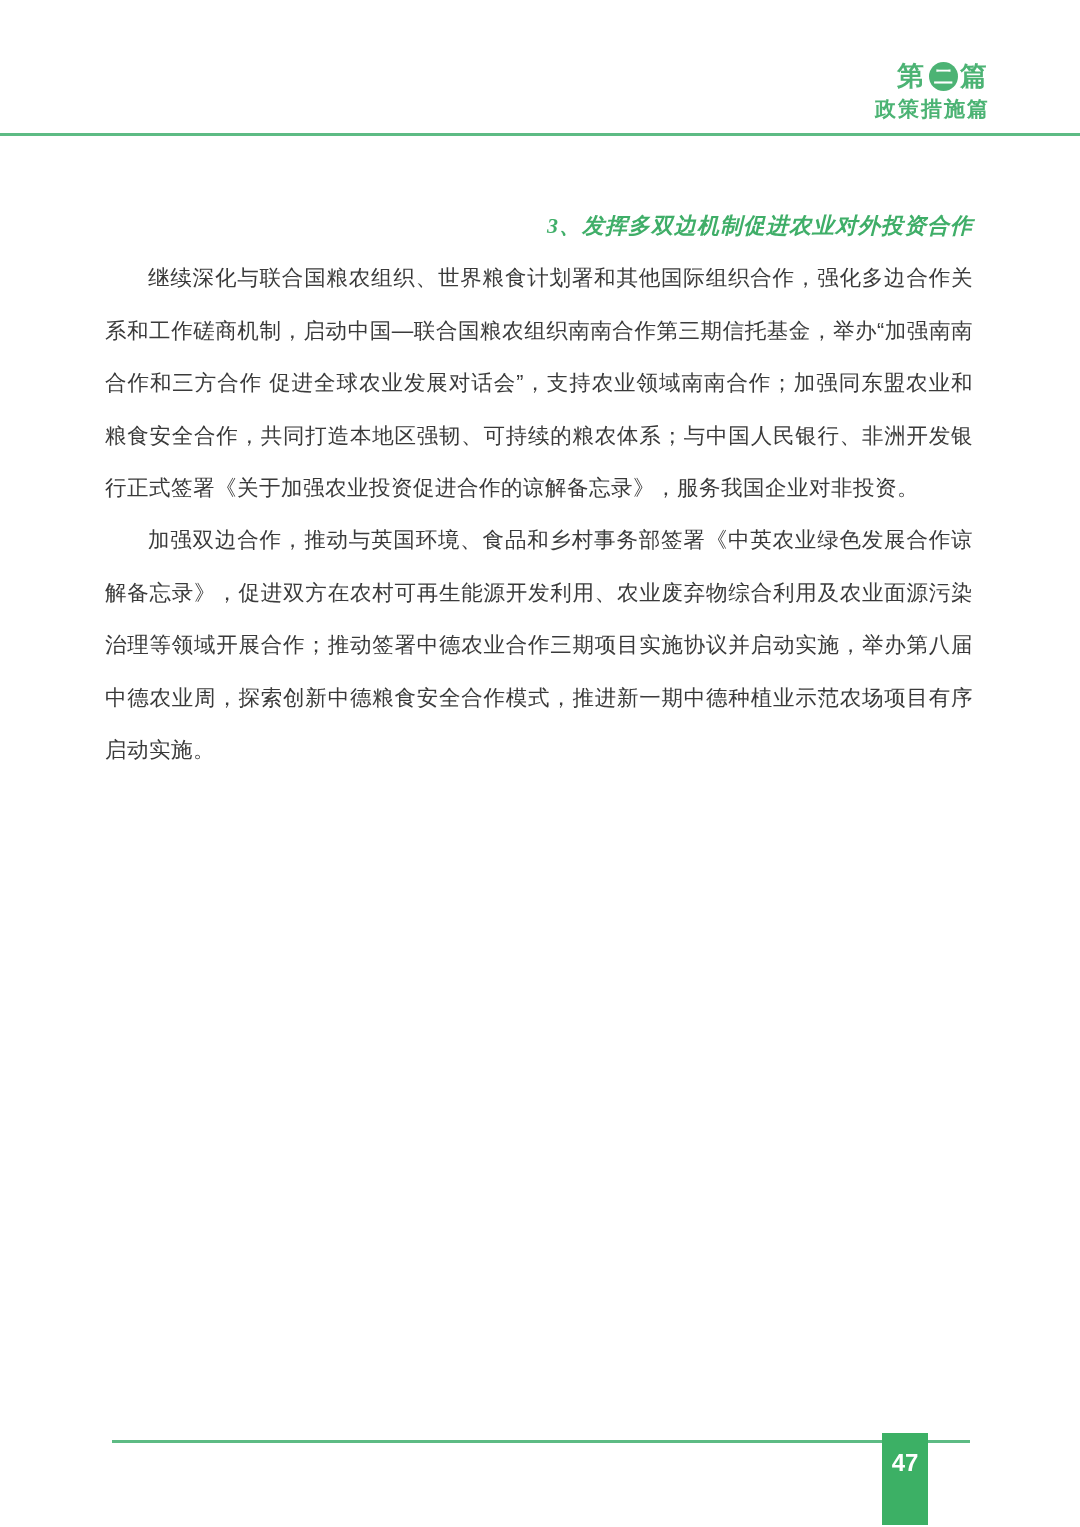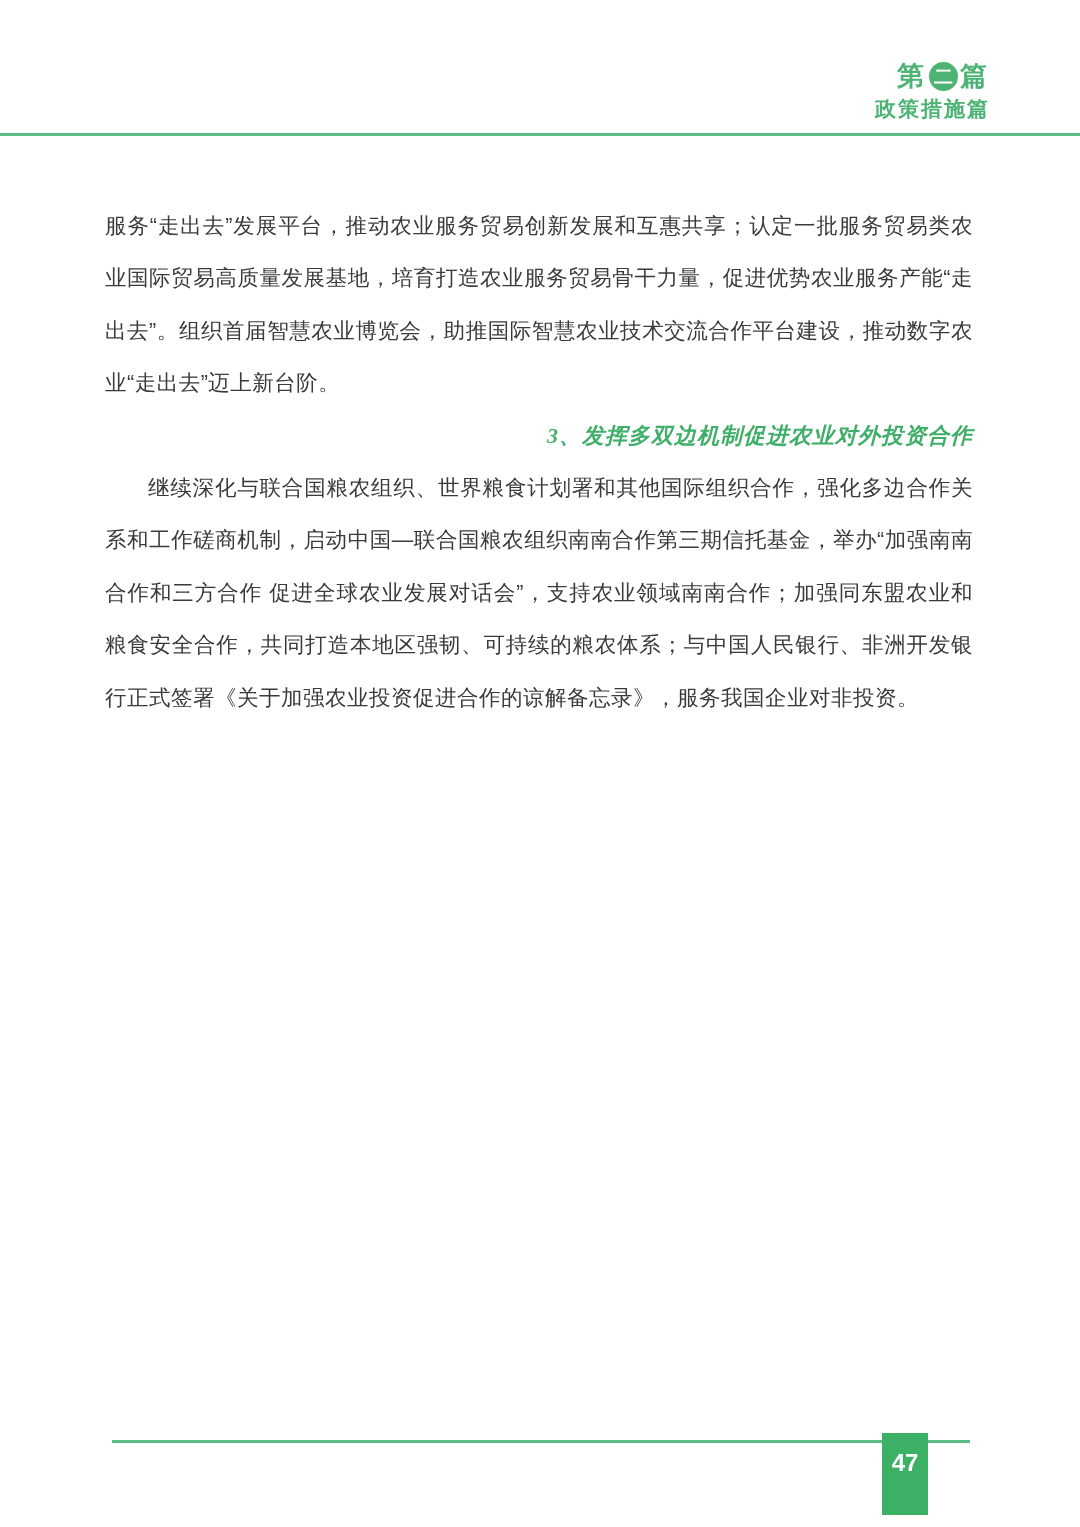--- a/index.html
+++ b/index.html
@@ -57,21 +57,21 @@
     font-family:"Liberation Serif","DejaVu Serif",serif;
     letter-spacing:1px;text-align:right;
   }
 
   
   .footer-rule{
     position:absolute;left:112px;top:1440px;width:858px;height:3px;
     background:var(--line-green);
   }
   .page-number-badge{
-    position:absolute;left:882px;top:1433px;width:46px;height:82px;
+    position:absolute;left:882px;top:1433px;width:46px;height:92px;
     background:var(--box-green);
     display:flex;justify-content:center;align-items:flex-start;
     padding-top:0;box-sizing:border-box;
   }
   .page-number-badge span{
     color:#ffffff;font-size:24px;font-weight:bold;
     margin-top:16px;font-family:"Liberation Sans",sans-serif;
   }
 </style>
 </head>
@@ -86,23 +86,23 @@
         <span>二</span>
       </span>
       <span>篇</span>
     </div>
     <div class="section-line">政策措施篇</div>
   </div>
 
   <div class="header-rule"></div>
 
   <div class="content">
-    <p>服务“走出去”发展平台，推动农业服务贸易创新发展和互惠共享；认定一批服务贸易类农业国际贸易高质量发展基地，培育打造农业服务贸易骨干力量，促进优势农业服务产能“走出去”。组织首届智慧农业博览会，助推国际智慧农业技术交流合作平台建设，推动数字农业“走出去”迈上新台阶。</p>
     <p class="sub-heading">3、发挥多双边机制促进农业对外投资合作</p>
     <p class="para-indent">继续深化与联合国粮农组织、世界粮食计划署和其他国际组织合作，强化多边合作关系和工作磋商机制，启动中国—联合国粮农组织南南合作第三期信托基金，举办“加强南南合作和三方合作 促进全球农业发展对话会”，支持农业领域南南合作；加强同东盟农业和粮食安全合作，共同打造本地区强韧、可持续的粮农体系；与中国人民银行、非洲开发银行正式签署《关于加强农业投资促进合作的谅解备忘录》，服务我国企业对非投资。</p>
+    <p class="para-indent">加强双边合作，推动与英国环境、食品和乡村事务部签署《中英农业绿色发展合作谅解备忘录》，促进双方在农村可再生能源开发利用、农业废弃物综合利用及农业面源污染治理等领域开展合作；推动签署中德农业合作三期项目实施协议并启动实施，举办第八届中德农业周，探索创新中德粮食安全合作模式，推进新一期中德种植业示范农场项目有序启动实施。</p>
   </div>
 
   <div class="footer-rule"></div>
   <div class="page-number-badge">
     <span>47</span>
   </div>
 
 </div>
 
 </body></html>

